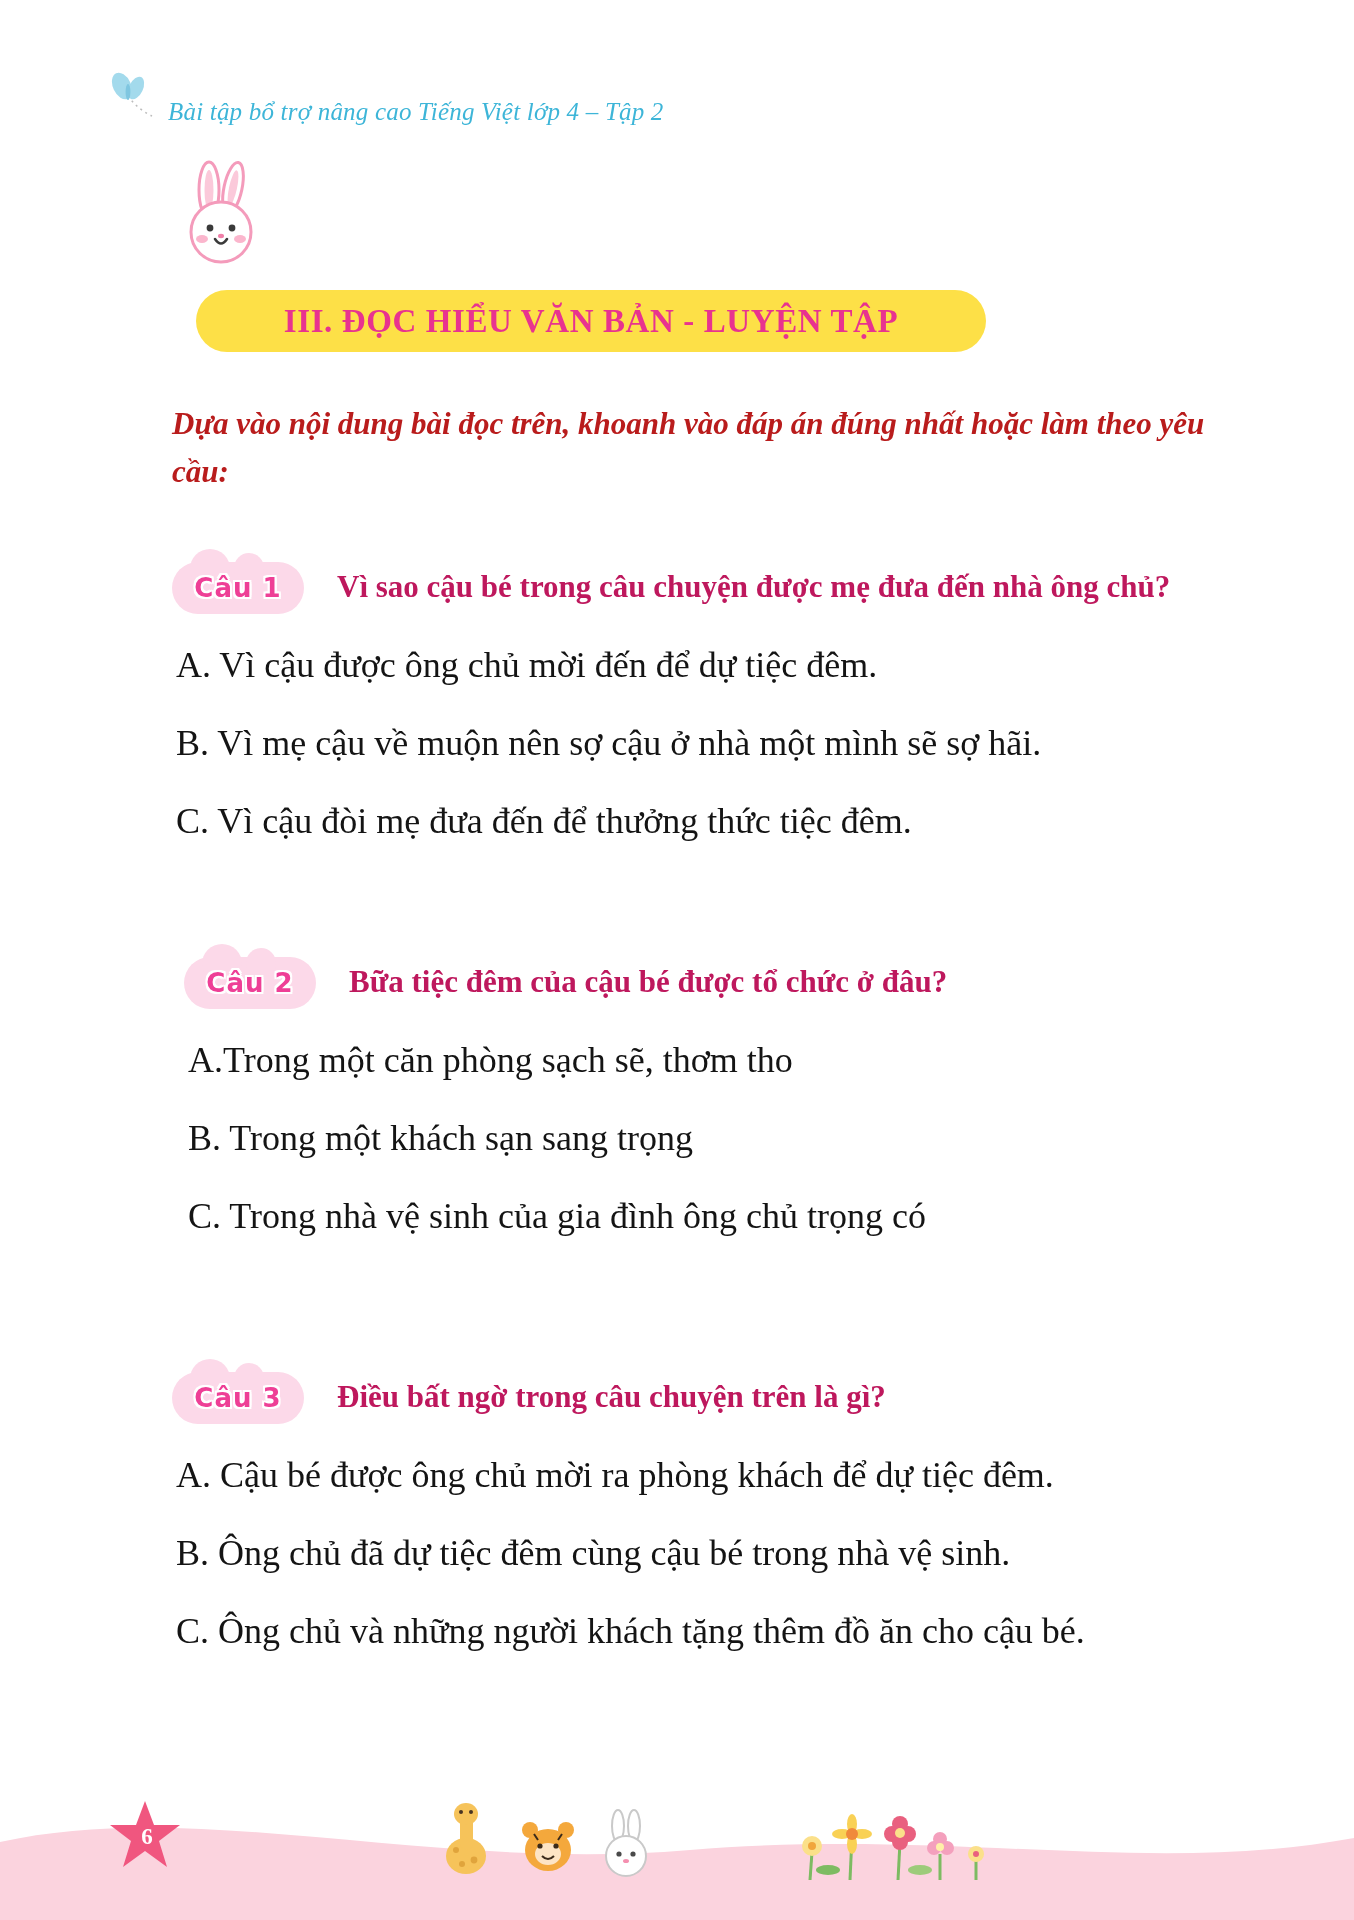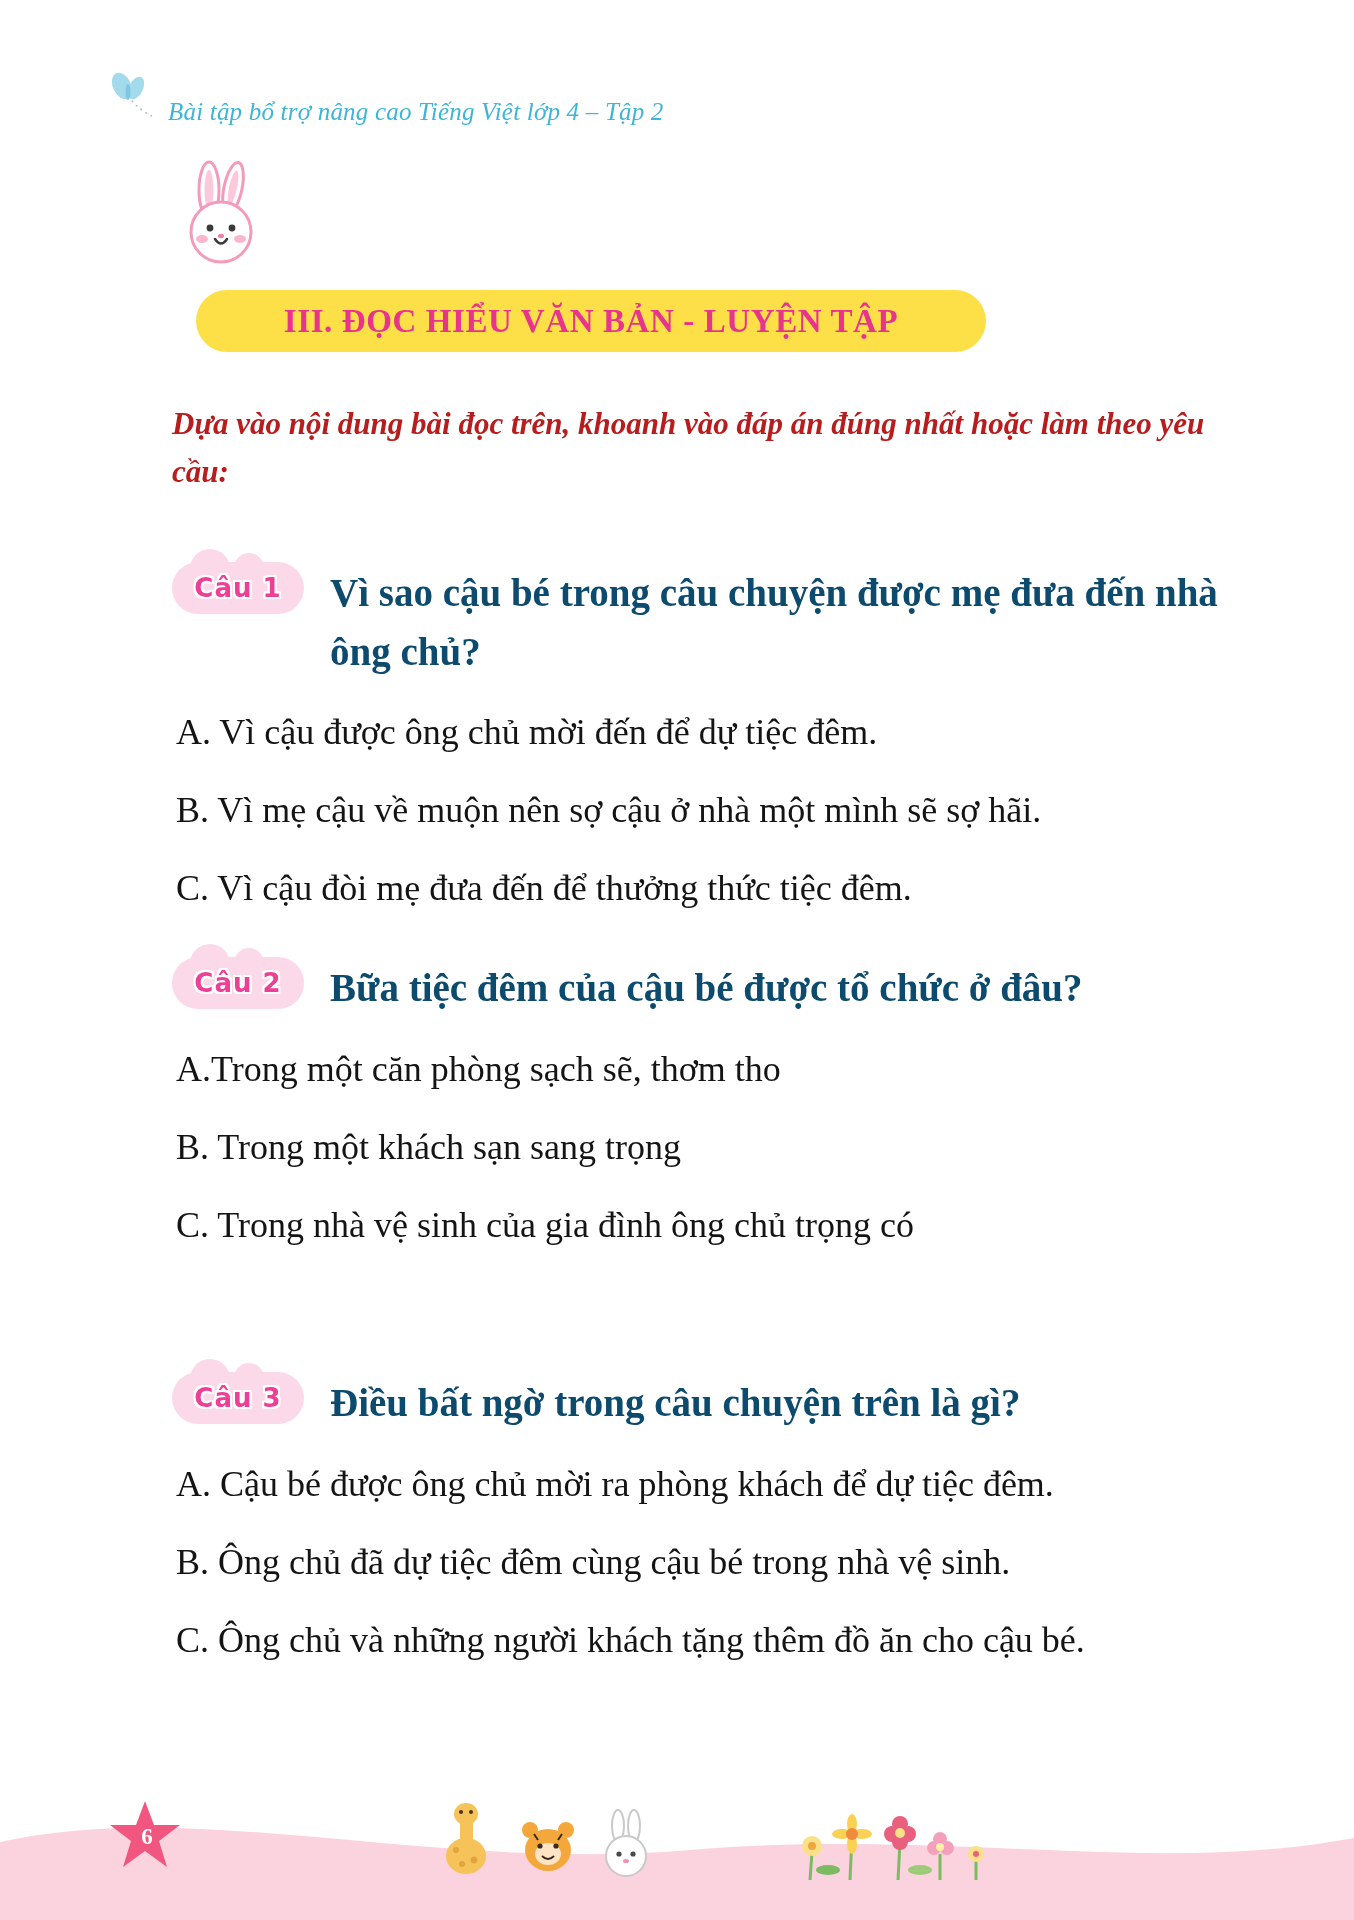--- a/index.html
+++ b/index.html
@@ -83,21 +83,22 @@
     line-height: 1.55;
     color: #b91c1c;
   }
 
   
   .qblock { position: absolute; left: 172px; width: 1060px; }
 
   .qhead {
     display: flex;
     align-items: flex-start;
-    gap: 26px;
+    gap: 33px;
+    text-align: right;
   }
 
   .qtag {
     flex: 0 0 auto;
     position: relative;
     width: 132px;
     height: 52px;
     margin-top: 2px;
   }
   .qtag .blob {
@@ -137,23 +138,23 @@
     text-shadow:
       -2px -2px 0 #ffffff,  2px -2px 0 #ffffff,
       -2px  2px 0 #ffffff,  2px  2px 0 #ffffff,
       -2px  0   0 #ffffff,  2px  0   0 #ffffff,
        0   -2px 0 #ffffff,  0    2px 0 #ffffff;
   }
 
   .qtext {
     font-family: "Liberation Serif", serif;
     font-weight: bold;
-    font-size: 39px;
+    font-size: 31px;
     line-height: 1.5;
-    color: #0c4a6e;
+    color: #be185d;
     padding-top: 4px;
   }
 
   .opt {
     font-family: "Liberation Serif", serif;
     font-size: 36px;
     line-height: 1.5;
     color: #141414;
     margin-top: 24px;
     padding-left: 4px;
@@ -233,21 +234,21 @@
         <div class="blob"></div>
         <div class="qtag-label">Câu 1</div>
       </div>
       <div class="qtext">Vì sao cậu bé trong câu chuyện được mẹ đưa đến nhà ông chủ?</div>
     </div>
     <div class="opt">A. Vì cậu được ông chủ mời đến để dự tiệc đêm.</div>
     <div class="opt">B. Vì mẹ cậu về muộn nên sợ cậu ở nhà một mình sẽ sợ hãi.</div>
     <div class="opt">C. Vì cậu đòi mẹ đưa đến để thưởng thức tiệc đêm.</div>
   </div>
 
-  <div class="qblock" style="top:955px;">
+  <div class="qblock" style="top:955px;margin-left:12px;">
     <div class="qhead">
       <div class="qtag">
         <div class="blob"></div>
         <div class="qtag-label">Câu 2</div>
       </div>
       <div class="qtext">Bữa tiệc đêm của cậu bé được tổ chức ở đâu?</div>
     </div>
     <div class="opt">A.Trong một căn phòng sạch sẽ, thơm tho</div>
     <div class="opt">B. Trong một khách sạn sang trọng</div>
     <div class="opt">C. Trong nhà vệ sinh của gia đình ông chủ trọng có</div>

